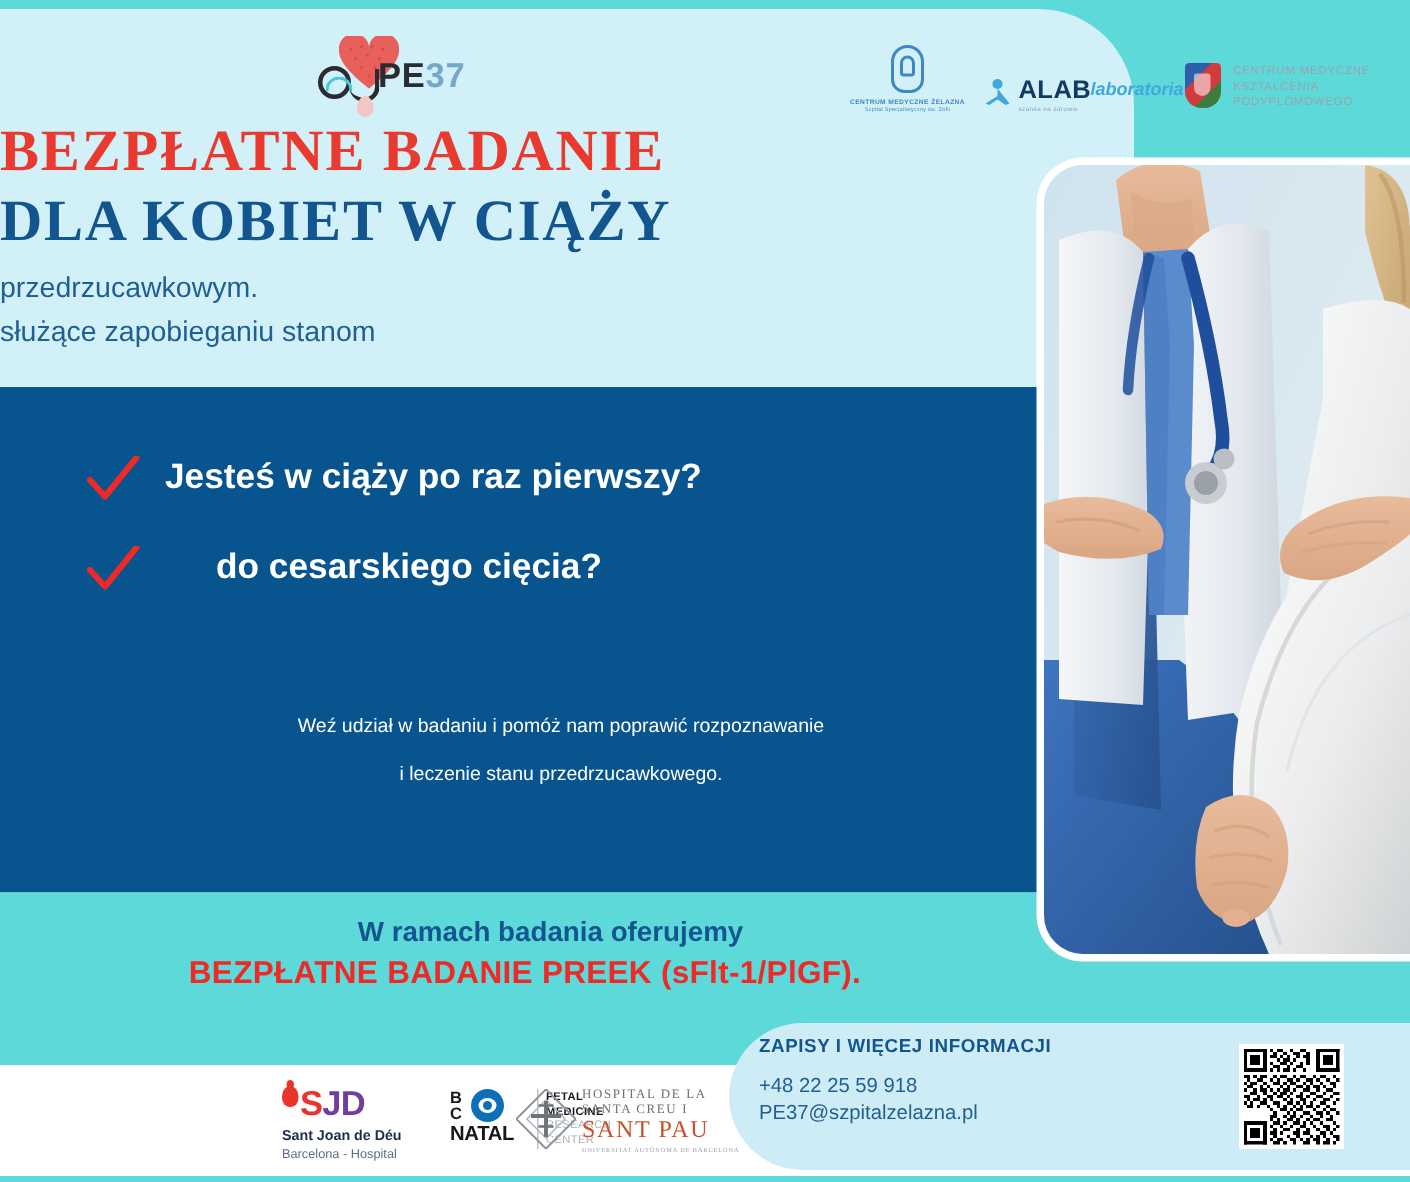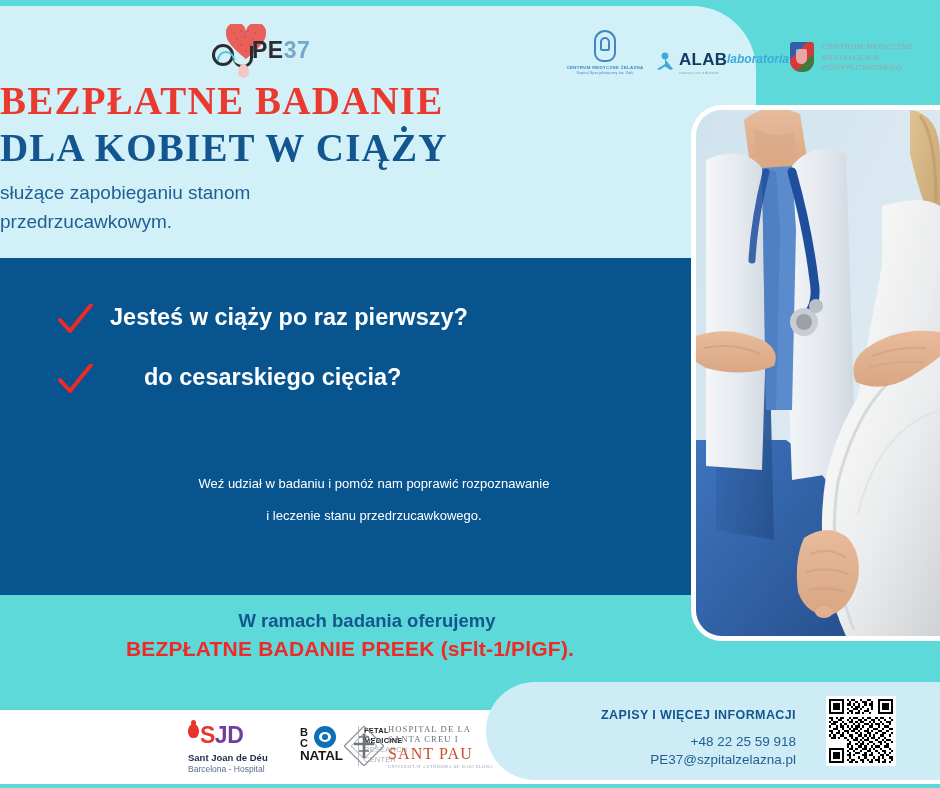--- a/index.html
+++ b/index.html
@@ -126,21 +126,21 @@
   
   .offer{position:absolute;left:0;top:608px;width:700px;text-align:center;}
   .offer .o1{font-size:18.5px;font-weight:700;color:#13568f;line-height:26px;padding-left:34px;}
   .offer .o2{font-size:21px;font-weight:700;color:#ef2a26;line-height:30px;letter-spacing:.2px;}
 
   
   .contact-panel{
     position:absolute;left:486px;top:682px;width:454px;height:98px;
     background:#cdecf5;border-radius:49px 0 0 49px;
   }
-  .contact-inner{position:absolute;left:20px;top:26px;width:290px;text-align:right;}
+  .contact-inner{position:absolute;left:20px;top:8px;width:290px;text-align:left;}
   .contact-inner .title{font-size:12.5px;font-weight:700;color:#13568f;letter-spacing:.4px;}
   .contact-inner .lines{margin-top:11px;font-size:13.5px;line-height:18px;color:#1f5f93;}
   .qr{position:absolute;left:340px;top:14px;width:70px;height:70px;background:#ffffff;padding:3px;box-sizing:border-box;}
   .qr svg{display:block;}
 
   
   .partners{position:absolute;left:0;top:718px;width:500px;height:64px;}
 
   .p-clinic{position:absolute;left:64px;top:6px;width:110px;text-align:center;color:#1f5c3f;}
   .p-clinic .big{font-size:21px;letter-spacing:3.2px;font-weight:400;line-height:23px;font-family:"Liberation Sans",sans-serif;}
@@ -249,22 +249,22 @@
         <div>KSZTAŁCENIA</div>
         <div>PODYPLOMOWEGO</div>
       </div>
     </div>
   </div>
 
   <div class="headline">
     <div class="l1">BEZPŁATNE BADANIE</div>
     <div class="l2">DLA KOBIET W CIĄŻY</div>
     <div class="sub">
+      <div>przedrzucawkowym.</div>
       <div>służące zapobieganiu stanom</div>
-      <div>przedrzucawkowym.</div>
     </div>
   </div>
 
   <div class="photo">
     <svg width="244" height="526" viewBox="0 0 244 526">
       <defs>
         <linearGradient id="bg" x1="0" y1="0" x2="1" y2="1">
           <stop offset="0%" stop-color="#cfe3ee"></stop>
             <stop offset="100%" stop-color="#e6eef4"></stop>
         </linearGradient>

